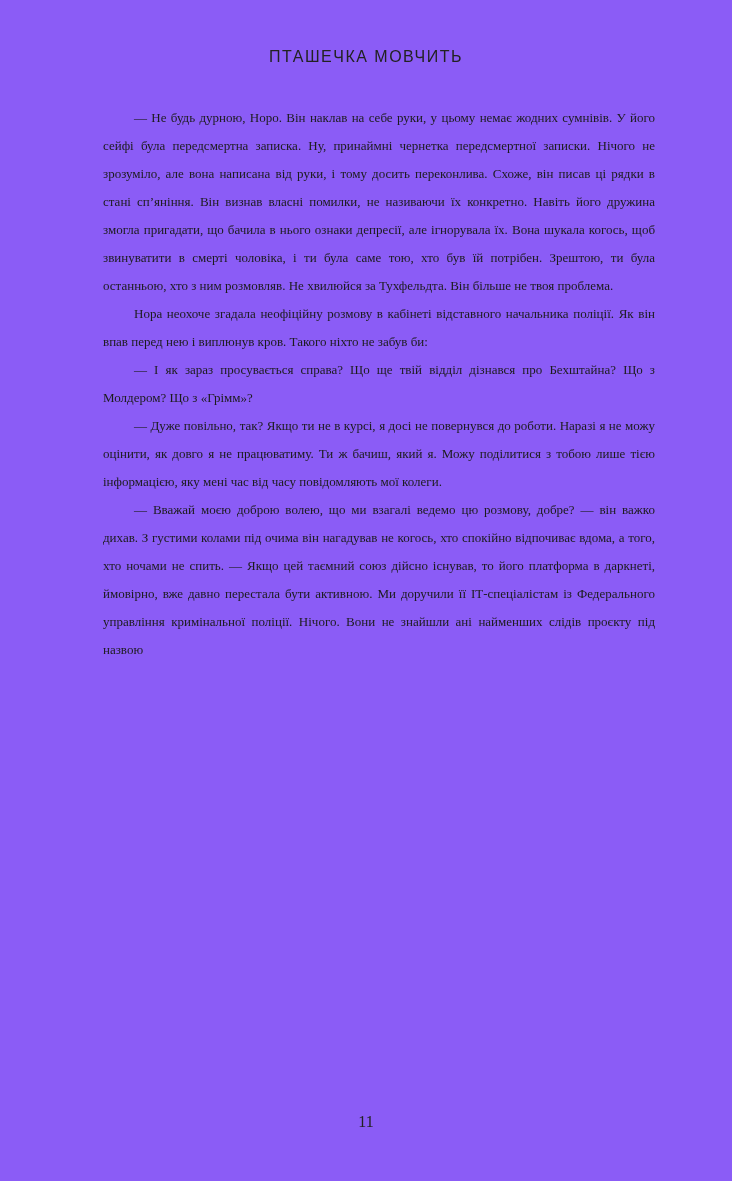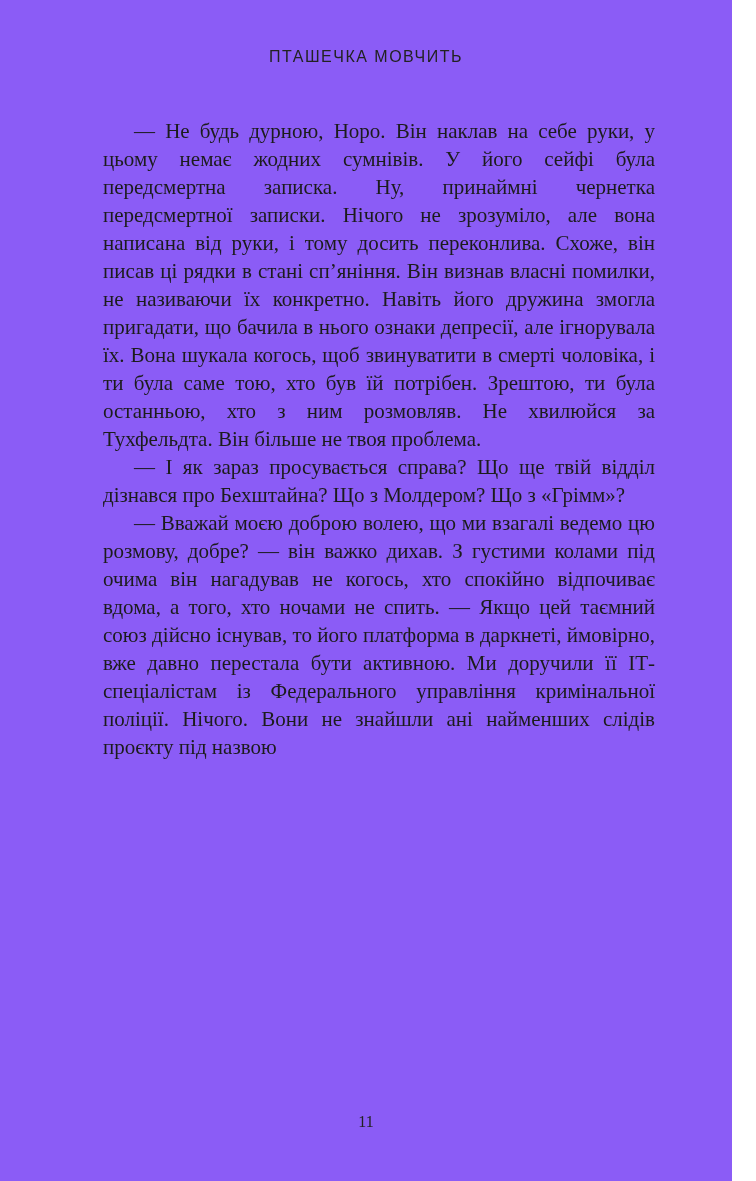--- a/index.html
+++ b/index.html
@@ -21,25 +21,25 @@
     left: 0;
     width: 100%;
     text-align: center;
     font-family: "Liberation Sans", sans-serif;
     font-size: 16px;
     letter-spacing: 1.5px;
     color: #222222;
   }
   .text-block {
     position: absolute;
-    top: 117px;
+    top: 104px;
     left: 103px;
     width: 552px;
     font-family: "Liberation Serif", "DejaVu Serif", serif;
-    font-size: 21px;
+    font-size: 13px;
     line-height: 28px;
     text-align: justify;
     color: #1c1c1c;
   }
   .text-block p {
     margin: 0;
     padding: 0;
     text-indent: 31px;
   }
   .page-number {
@@ -55,19 +55,21 @@
 </style>
 </head>
 <body>
 
 <div class="page">
 
   <div class="running-head">ПТАШЕЧКА МОВЧИТЬ</div>
 
   <div class="text-block">
     <p>— Не будь дурною, Норо. Він наклав на себе руки, у цьому немає жодних сумнівів. У його сейфі була передсмертна записка. Ну, принаймні чернетка передсмертної записки. Нічого не зрозуміло, але вона написана від руки, і тому досить переконлива. Схоже, він писав ці рядки в стані сп’яніння. Він визнав власні помилки, не називаючи їх конкретно. Навіть його дружина змогла пригадати, що бачила в нього ознаки депресії, але ігнорувала їх. Вона шукала когось, щоб звинуватити в смерті чоловіка, і ти була саме тою, хто був їй потрібен. Зрештою, ти була останньою, хто з ним розмовляв. Не хвилюйся за Тухфельдта. Він більше не твоя проблема.</p>
+    <p>Нора неохоче згадала неофіційну розмову в кабінеті відставного начальника поліції. Як він впав перед нею і виплюнув кров. Такого ніхто не забув би:</p>
     <p>— І як зараз просувається справа? Що ще твій відділ дізнався про Бехштайна? Що з Молдером? Що з «Грімм»?</p>
+    <p>— Дуже повільно, так? Якщо ти не в курсі, я досі не повернувся до роботи. Наразі я не можу оцінити, як довго я не працюватиму. Ти ж бачиш, який я. Можу поділитися з тобою лише тією інформацією, яку мені час від часу повідомляють мої колеги.</p>
     <p>— Вважай моєю доброю волею, що ми взагалі ведемо цю розмову, добре? — він важко дихав. З густими колами під очима він нагадував не когось, хто спокійно відпочиває вдома, а того, хто ночами не спить. — Якщо цей таємний союз дійсно існував, то його платформа в даркнеті, ймовірно, вже давно перестала бути активною. Ми доручили її ІТ-спеціалістам із Федерального управління кримінальної поліції. Нічого. Вони не знайшли ані найменших слідів проєкту під назвою</p>
   </div>
 
   <div class="page-number">11</div>
 
 </div>
 
 </body></html>

